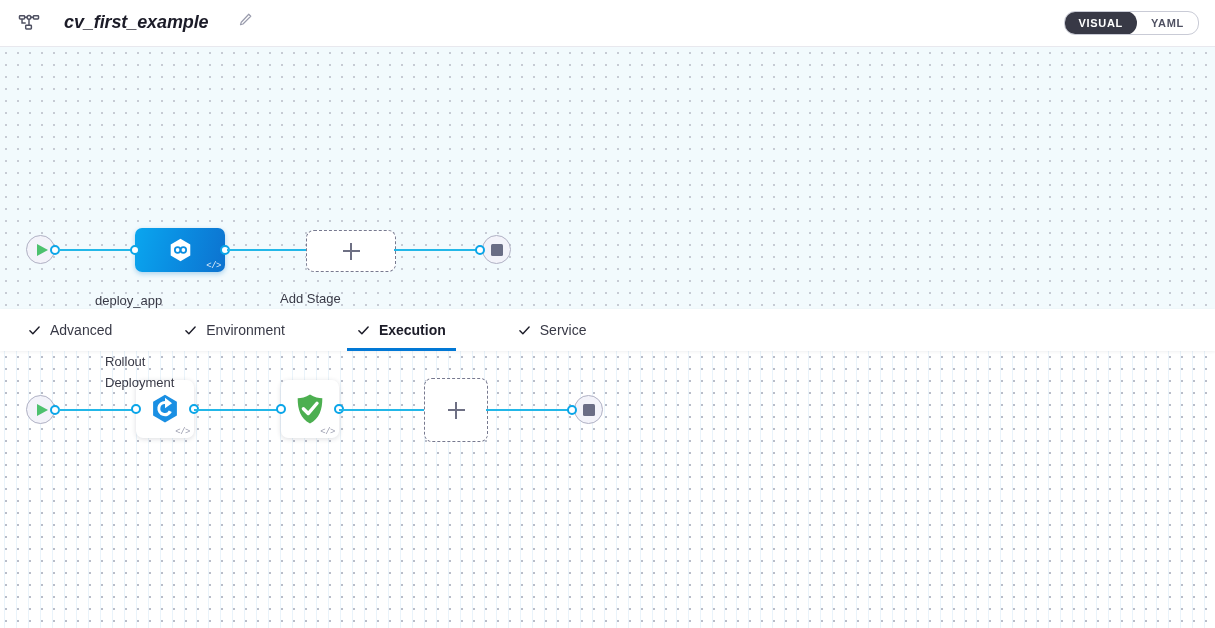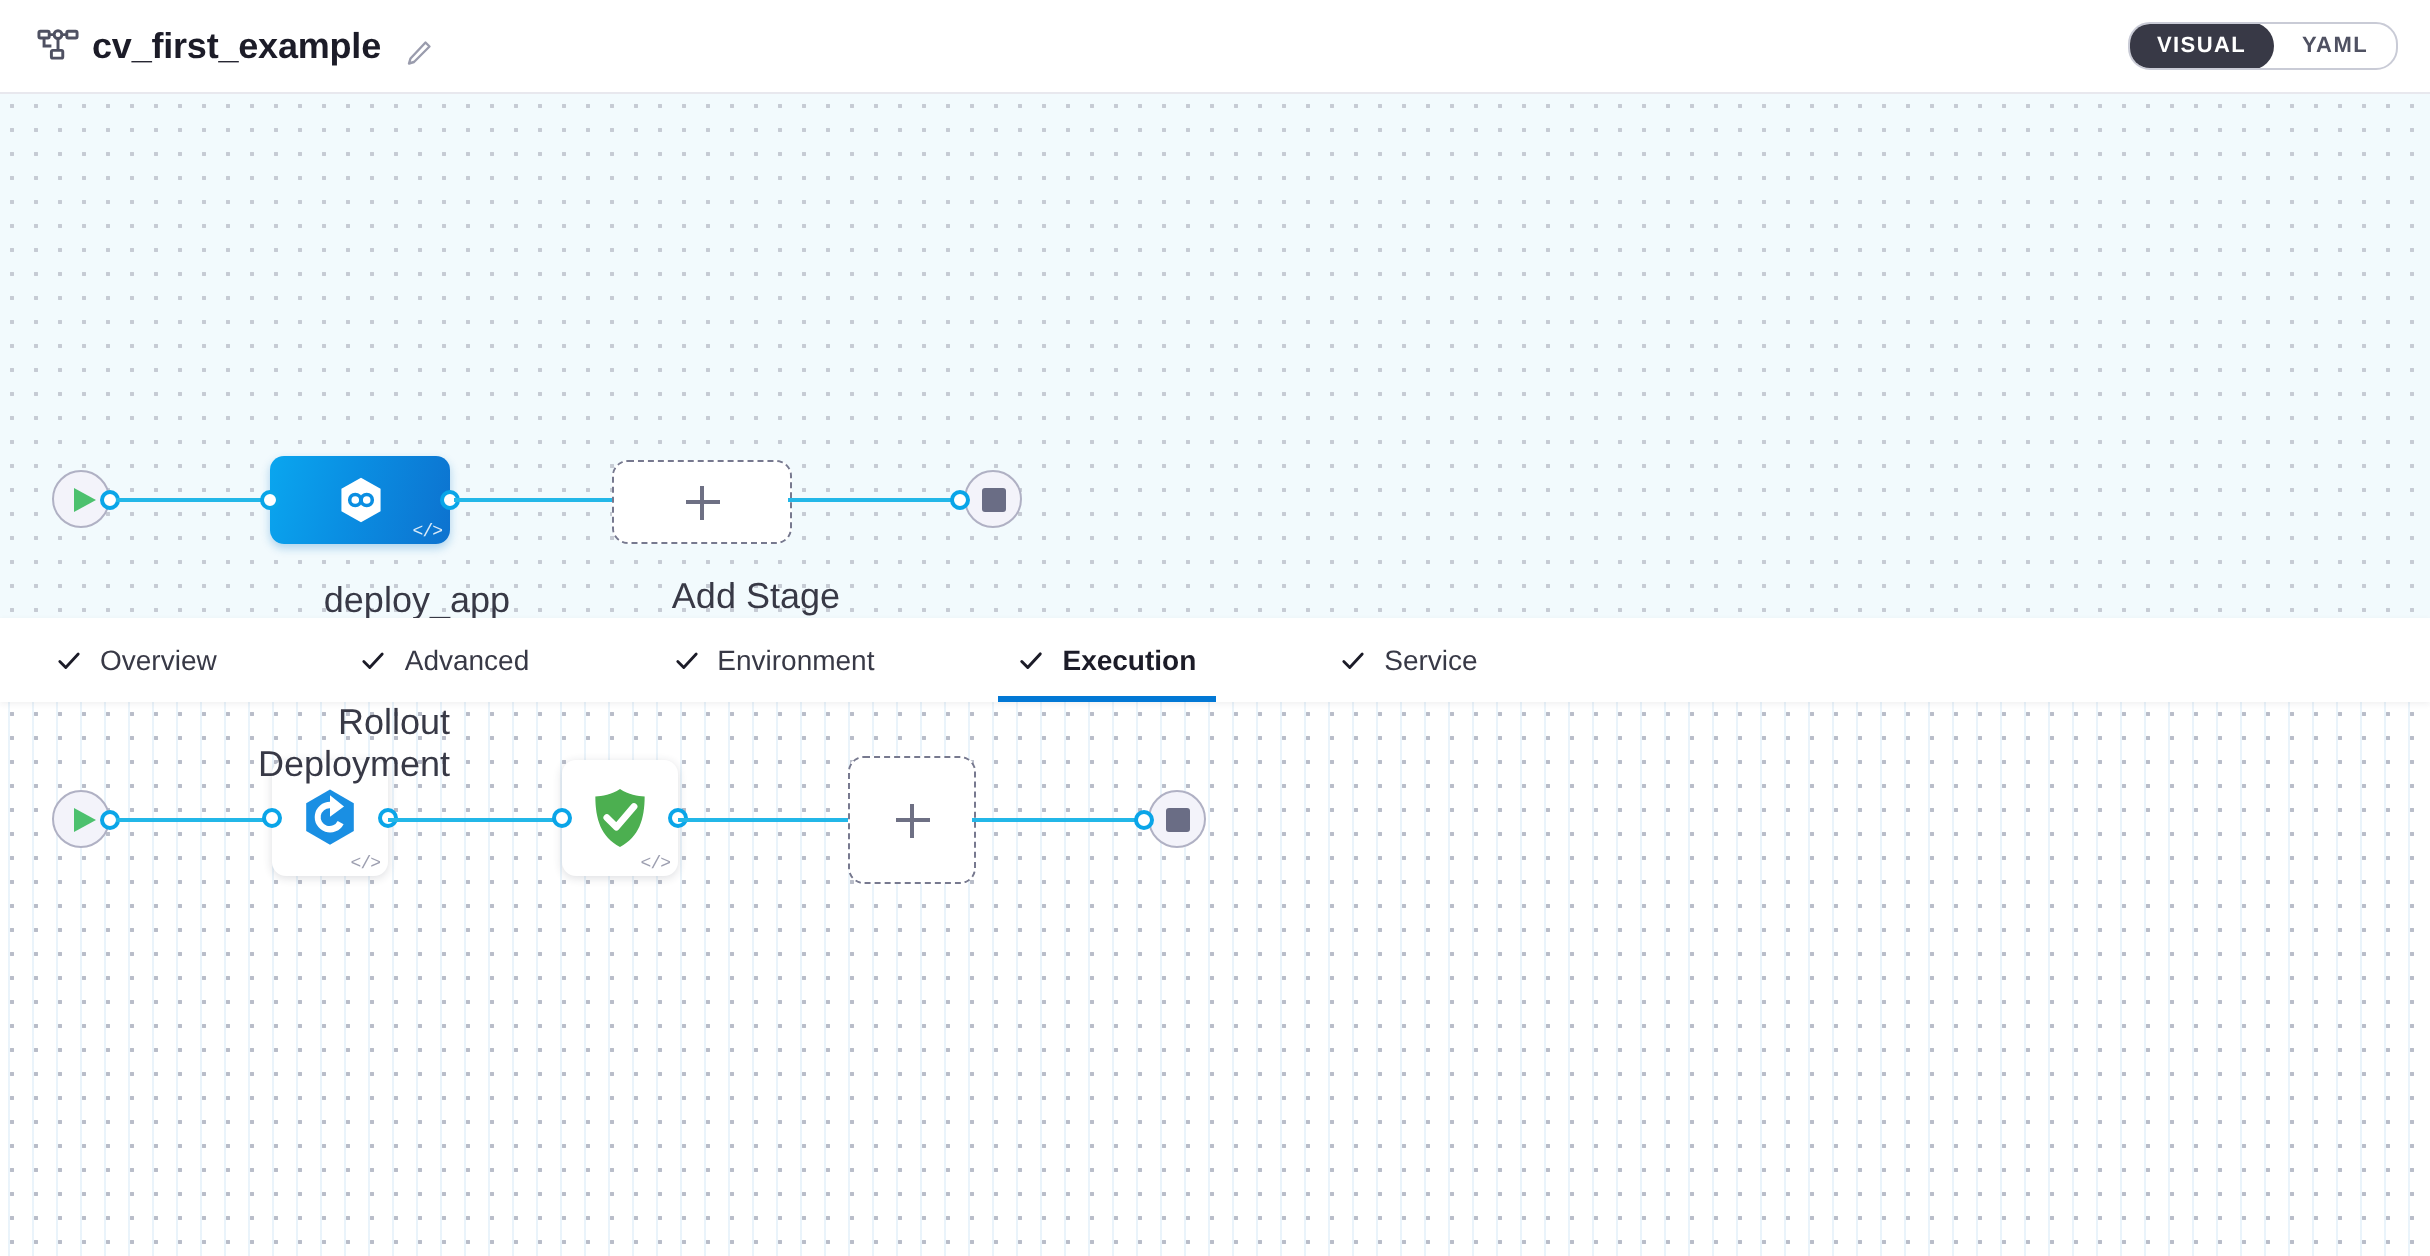--- a/index.html
+++ b/index.html
@@ -22,22 +22,23 @@
     height: 47px;
     box-sizing: border-box;
     background: #ffffff;
     border-bottom: 1px solid #e8e8ee;
     display: flex;
     align-items: center;
     padding: 0 16px 0 18px;
   }
   .header-left {
     display: flex;
-    align-items: flex-end;
-    gap: 6px;
+    align-items: flex-start;
+    gap: 24px;
+    font-style: italic;
   }
   .pipeline-icon {
     width: 22px;
     height: 22px;
     display: block;
     flex: none;
   }
   .pipeline-title {
     font-size: 18px;
     font-weight: bold;
@@ -255,23 +256,23 @@
   .add-box .plus::after {
     content: "";
     position: absolute;
     background: #6e7084;
   }
   .add-box .plus::before { left: 7.5px; top: 0; width: 2px; height: 17px; }
   .add-box .plus::after  { top: 7.5px; left: 0; height: 2px; width: 17px; }
 
   .node-label {
     position: absolute;
-    font-size: 18px;
+    font-size: 13px;
     color: #383946;
-    text-align: right;
+    text-align: left;
     line-height: 21px;
     white-space: pre-line;
   }
 </style>
 </head>
 <body>
 
 <div class="header">
   <div class="header-left">
     <svg class="pipeline-icon" viewBox="0 0 24 24" fill="none" stroke="#4f5162" stroke-width="1.6">
@@ -332,26 +333,20 @@
   <div class="node" style="left:475px; top:188px;">
     <div class="dot" style="left:0px; top:10px; z-index:2;"></div>
     <div class="terminal" style="margin-left:7px;">
       <div class="stop-sq"></div>
     </div>
   </div>
 </div>
 
 <div class="tabbar">
 
-  <div class="tab">
-    <svg class="check" viewBox="0 0 24 24" fill="none" stroke="#1c1c28" stroke-width="2.6" stroke-linecap="round" stroke-linejoin="round">
-        <path d="M3.5 12.5 L9 18 L20.5 5.5"></path>
-      </svg>
-    <span>Overview</span>
-  </div>
 
   <div class="tab">
     <svg class="check" viewBox="0 0 24 24" fill="none" stroke="#1c1c28" stroke-width="2.6" stroke-linecap="round" stroke-linejoin="round">
         <path d="M3.5 12.5 L9 18 L20.5 5.5"></path>
       </svg>
     <span>Advanced</span>
   </div>
 
   <div class="tab">
     <svg class="check" viewBox="0 0 24 24" fill="none" stroke="#1c1c28" stroke-width="2.6" stroke-linecap="round" stroke-linejoin="round">

